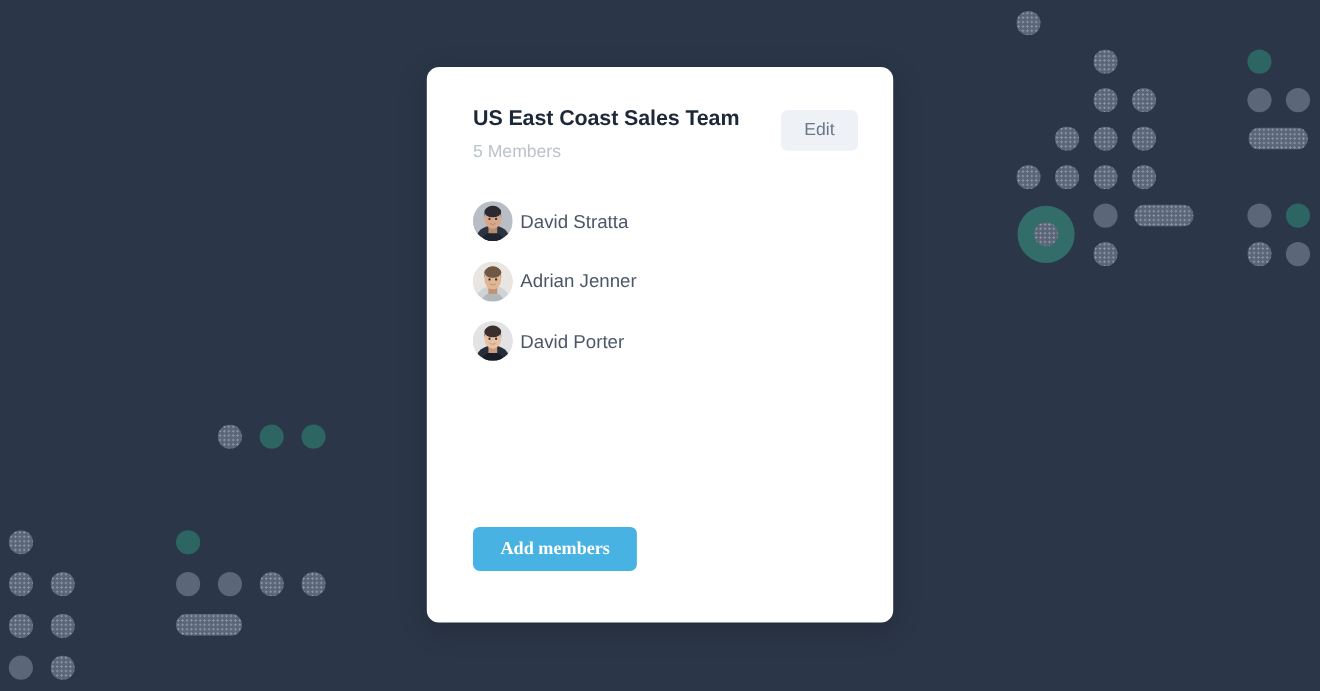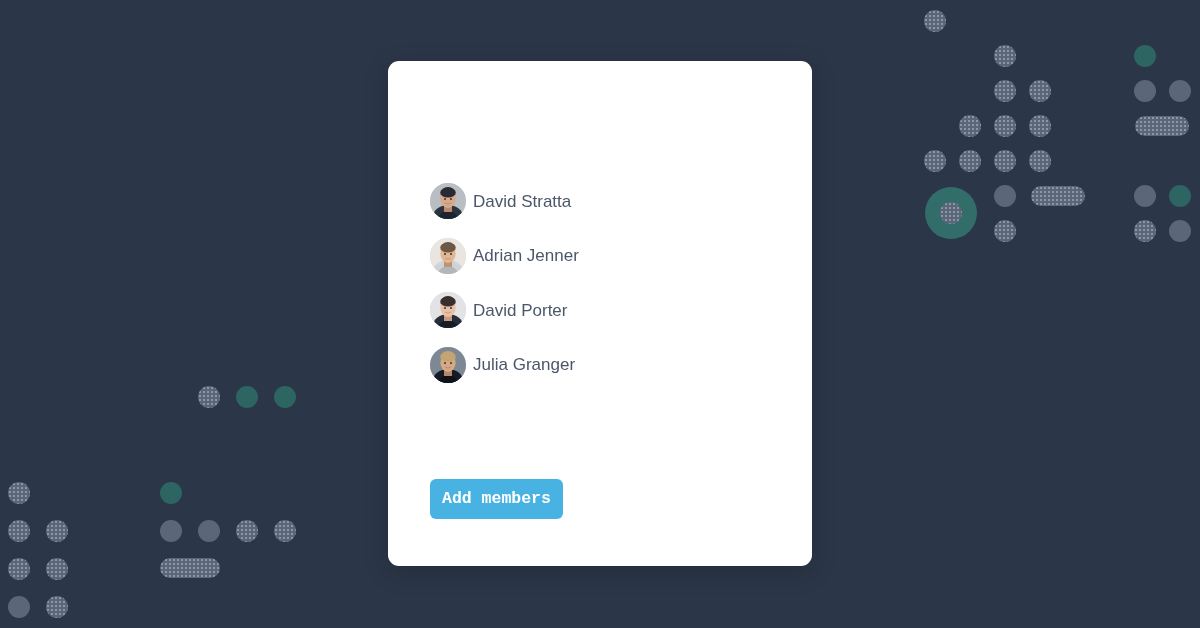--- a/index.html
+++ b/index.html
@@ -126,28 +126,28 @@
     line-height: 1;
     white-space: nowrap;
   }
 
   
   .add-button {
     position: absolute;
     left: 42px;
     top: 418px;
     height: 40px;
-    padding: 0 12px;
+    padding: 0 25px;
     background: #48b3e2;
     border: none;
     border-radius: 6px;
     color: #ffffff;
     font-size: 16.5px;
     font-weight: bold;
-    font-family: Liberation Mono, monospace;
+    font-family: Liberation Serif, serif;
     cursor: pointer;
     line-height: 40px;
   }
 </style>
 </head>
 <body>
 
 <div id="stage">
 
   <div id="decor-top-right">
@@ -192,20 +192,25 @@
       <div class="deco solid-teal" style="left: 160px; top: 482px; width: 22px; height: 22px;"></div>
       <div class="deco solid-gray" style="left: 160px; top: 520px; width: 22px; height: 22px;"></div>
       <div class="deco solid-gray" style="left: 198px; top: 520px; width: 22px; height: 22px;"></div>
       <div class="deco dot-gray" style="left: 236px; top: 520px; width: 22px; height: 22px;"></div>
       <div class="deco dot-gray" style="left: 274px; top: 520px; width: 22px; height: 22px;"></div>
       <div class="deco dot-gray" style="left: 160px; top: 558px; width: 60px; height: 20px;"></div>
     </div>
 
   <div id="card">
 
+    <div class="card-header">
+      <h1 class="title">US East Coast Sales Team</h1>
+      <p class="subtitle">5 Members</p>
+      <button class="edit-button">Edit</button>
+    </div>
 
     <ul class="member-list" id="member-list">
         <li class="member-row">
           <span class="avatar">
             <svg viewBox="0 0 36 36" xmlns="http://www.w3.org/2000/svg" aria-hidden="true">
     <rect x="0" y="0" width="36" height="36" fill="#b9bec4"></rect>
     <ellipse cx="18" cy="34" rx="15" ry="12" fill="#2b3340"></ellipse>
     <path d="M7 36 q4 -8 11 -8 q7 0 11 8 z" fill="#1d2330"></path>
     <path d="M14 22 h8 v7 h-8 z" fill="#b88b6d"></path>
     <ellipse cx="18" cy="16" rx="7.6" ry="9" fill="#d7a98a"></ellipse>
@@ -245,34 +250,17 @@
     <ellipse cx="18" cy="16" rx="7.6" ry="9" fill="#e8c0a4"></ellipse>
     <path d="M10.4 15 q0.4 -8 7.6 -8 q7.2 0 7.6 8 q0.3 -11 -7.6 -11 q-7.9 0 -7.6 11 z" fill="#3a2f2c"></path>
     <ellipse cx="18" cy="9.6" rx="7.7" ry="5" fill="#3a2f2c"></ellipse>
     <ellipse cx="15" cy="16" rx="1" ry="1.1" fill="#3b3230"></ellipse>
     <ellipse cx="21" cy="16" rx="1" ry="1.1" fill="#3b3230"></ellipse>
     <path d="M15.6 20.4 q2.4 1.6 4.8 0" stroke="#c99a7d" stroke-width="0.9" fill="none" stroke-linecap="round"></path>
   </svg>
           </span>
           <span class="member-name">David Porter</span>
         </li>
-        <li class="member-row">
-          <span class="avatar">
-            <svg viewBox="0 0 36 36" xmlns="http://www.w3.org/2000/svg" aria-hidden="true">
-    <rect x="0" y="0" width="36" height="36" fill="#7d8894"></rect>
-    <ellipse cx="18" cy="34" rx="15" ry="12" fill="#151a24"></ellipse>
-    <path d="M7 36 q4 -8 11 -8 q7 0 11 8 z" fill="#0e1219"></path>
-    <path d="M14 22 h8 v7 h-8 z" fill="#b4876a"></path>
-    <ellipse cx="18" cy="16" rx="7.6" ry="9" fill="#d6a886"></ellipse>
-    <path d="M10.4 15 q0.4 -8 7.6 -8 q7.2 0 7.6 8 q0.3 -11 -7.6 -11 q-7.9 0 -7.6 11 z" fill="#c3a473"></path>
-    <ellipse cx="18" cy="9.6" rx="7.7" ry="5" fill="#c3a473"></ellipse>
-    <ellipse cx="15" cy="16" rx="1" ry="1.1" fill="#3b3230"></ellipse>
-    <ellipse cx="21" cy="16" rx="1" ry="1.1" fill="#3b3230"></ellipse>
-    <path d="M15.6 20.4 q2.4 1.6 4.8 0" stroke="#b4876a" stroke-width="0.9" fill="none" stroke-linecap="round"></path>
-  </svg>
-          </span>
-          <span class="member-name">Julia Granger</span>
-        </li>
       </ul>
 
     <button class="add-button">Add members</button>
   </div>
 </div>
 
 </body></html>

